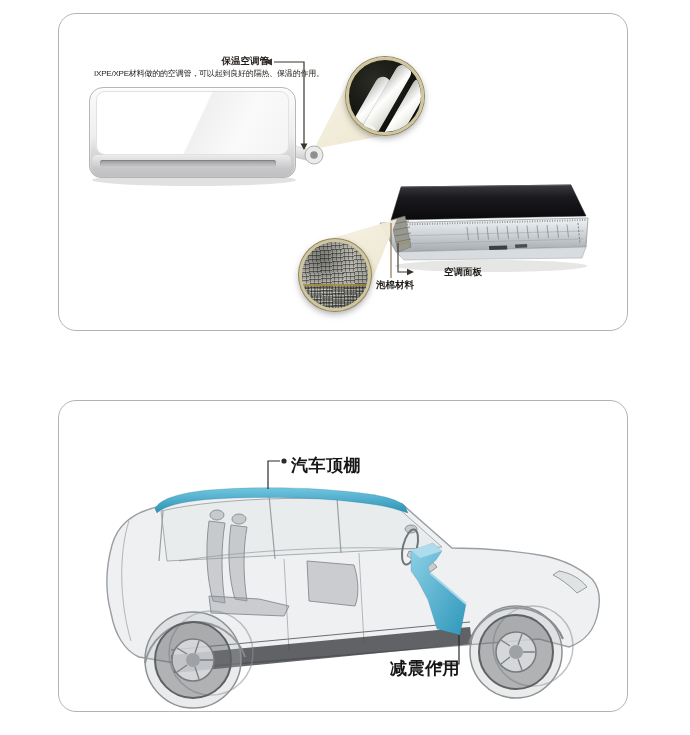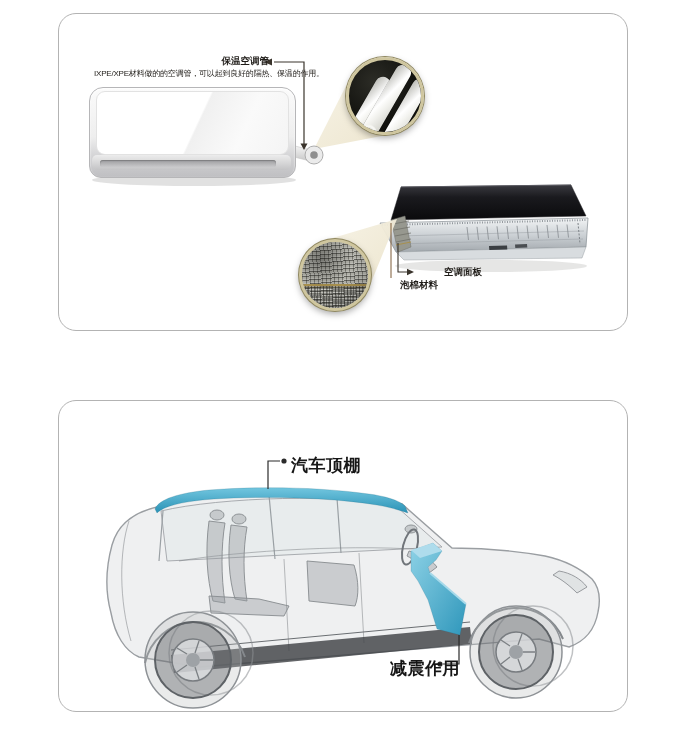--- a/index.html
+++ b/index.html
@@ -137,21 +137,21 @@
   <div class="abs mag" id="mag-mesh">
     <div class="mesh-pattern"></div>
     <div class="mesh-gold"></div>
     <div class="mesh-lower"></div>
     <div class="mesh-shade"></div>
   </div>
 
   <div class="lbl lbl-strong" style="left:160px;top:41px;width:50px;text-align:right;">保温空调管</div>
   <div class="lbl lbl-desc" style="left:35px;top:54px;">IXPE/XPE材料做的的空调管，可以起到良好的隔热、保温的作用。</div>
   <div class="lbl lbl-strong" style="left:360px;top:252px;margin-left:25px;">空调面板</div>
-  <div class="lbl lbl-strong" style="left:317px;top:265px;margin-left:24px;">泡棉材料</div>
+  <div class="lbl lbl-strong" style="left:317px;top:265px;">泡棉材料</div>
 </div>
 
 <div class="panel" id="panel-car">
 
   <svg class="abs" width="570" height="310" viewBox="0 0 570 310" style="left:0;top:0">
     <defs>
       <linearGradient id="gRoof" x1="0" y1="0" x2="0" y2="1">
         <stop offset="0" stop-color="#72c6df"></stop>
           <stop offset="1" stop-color="#2a92b6"></stop>
       </linearGradient>

